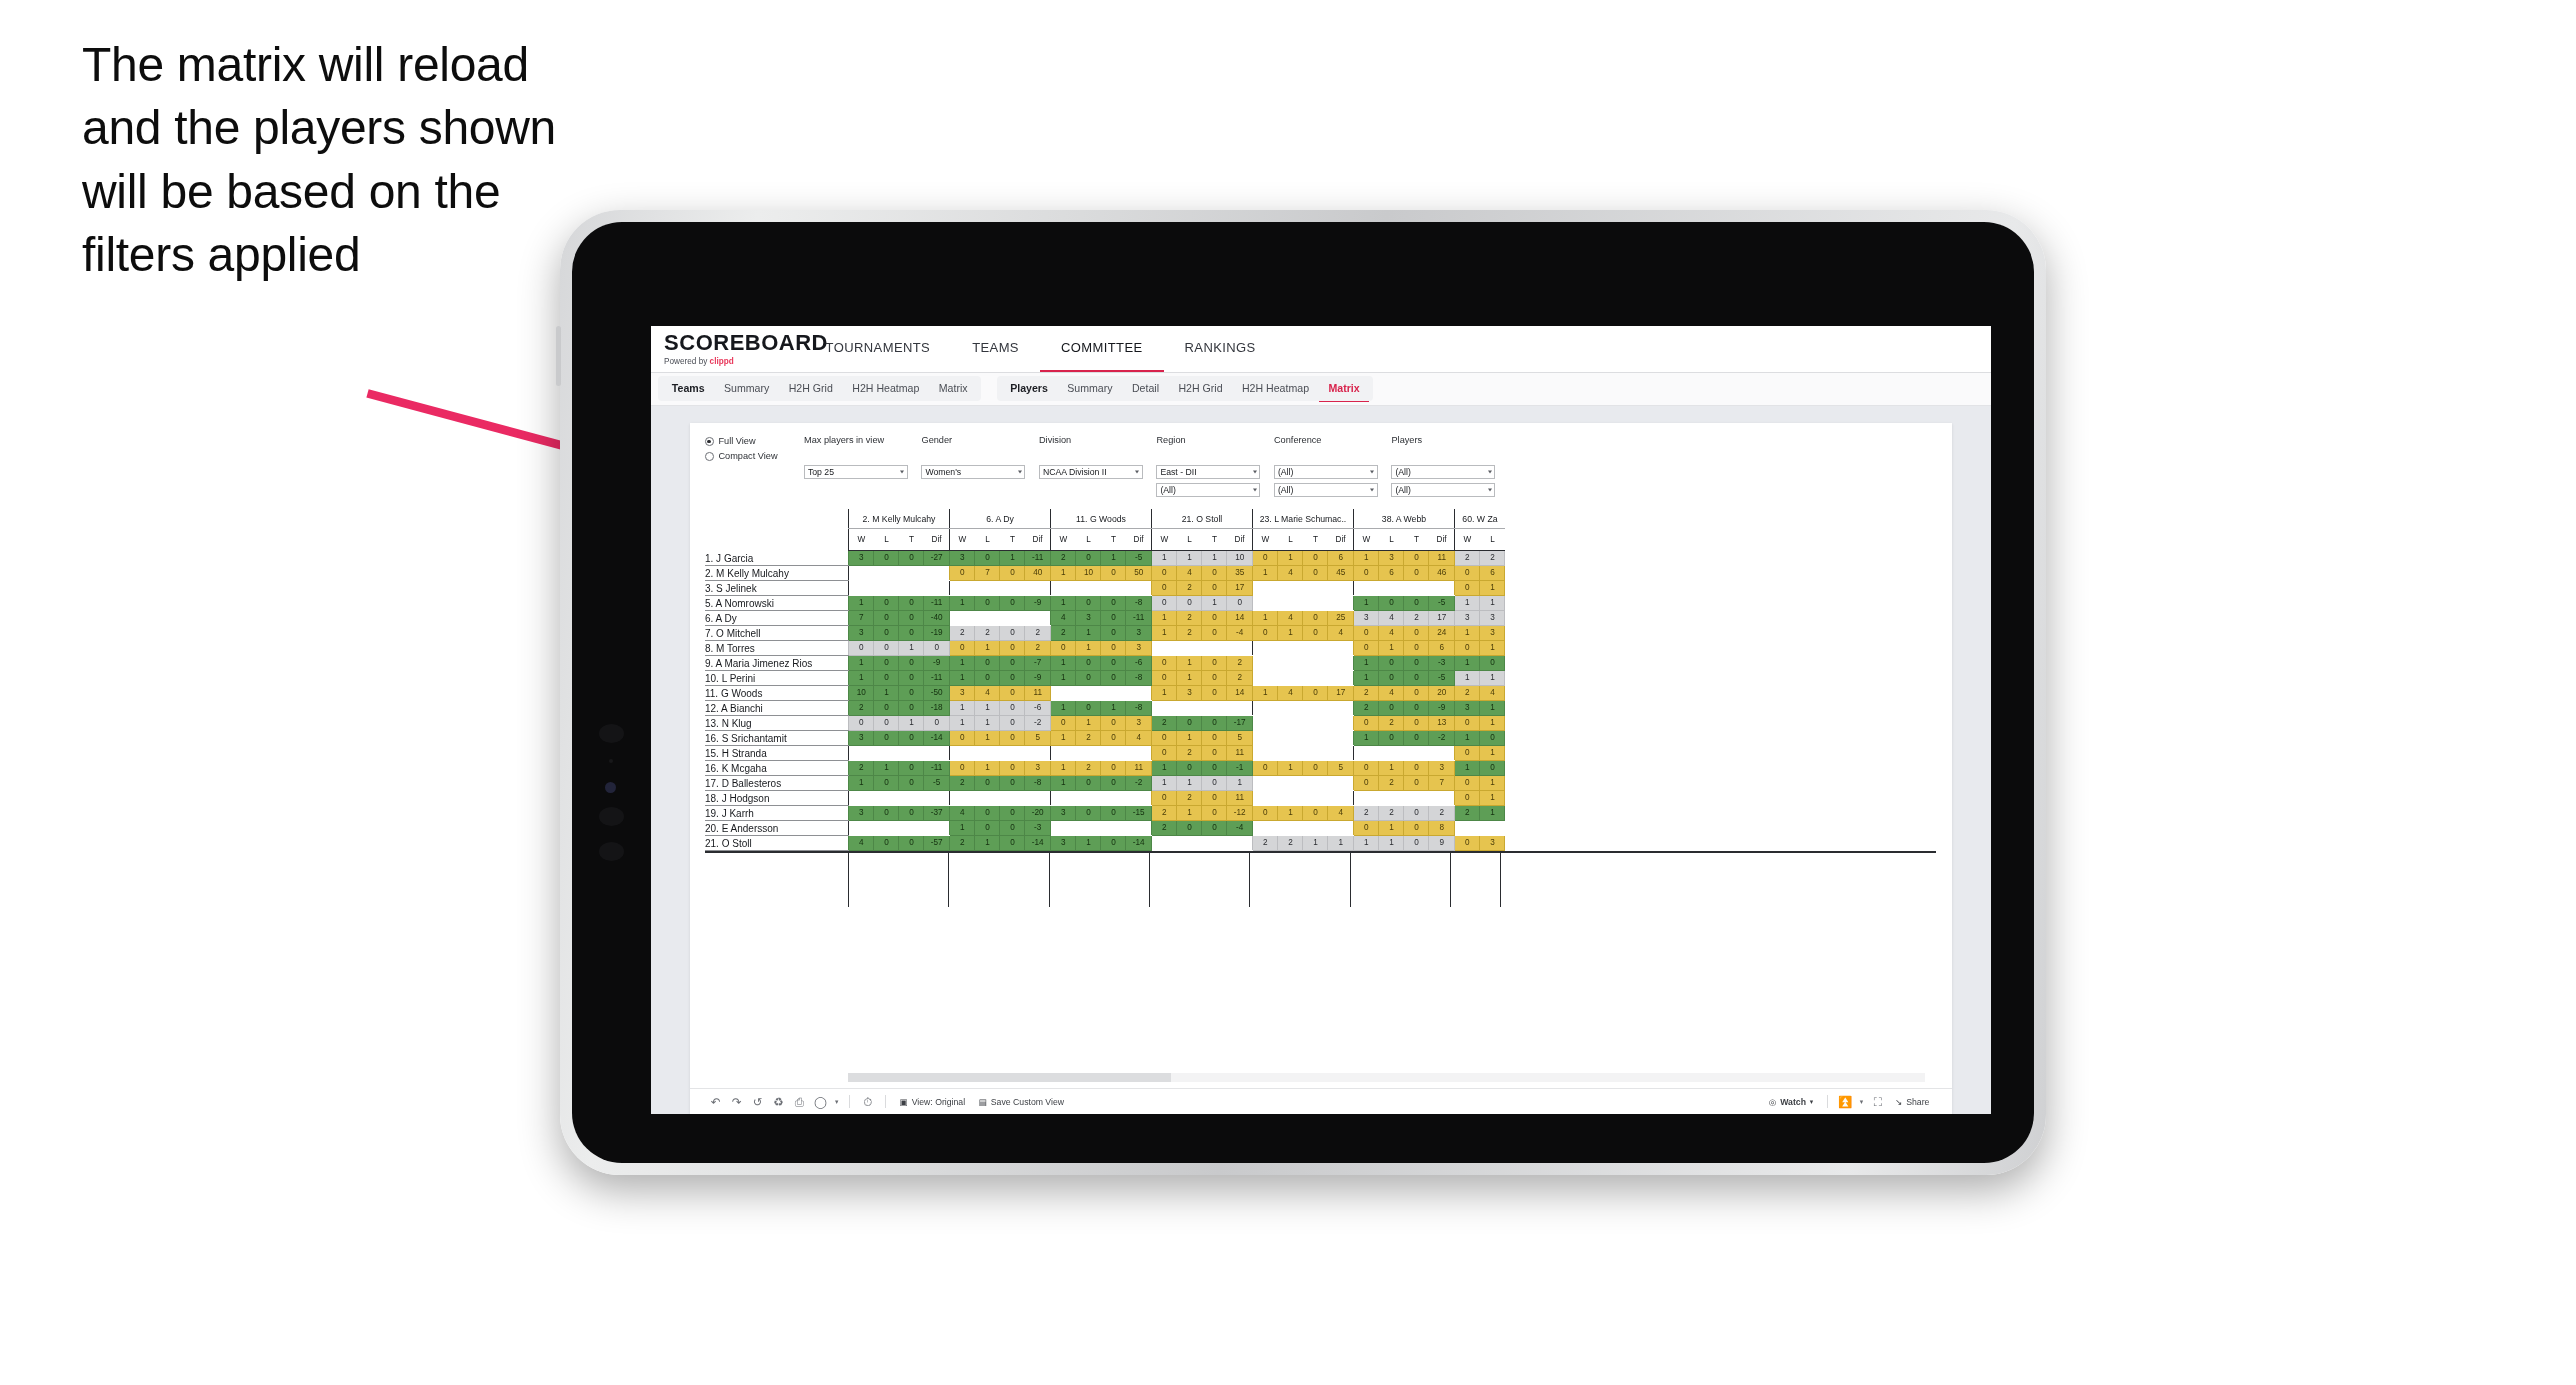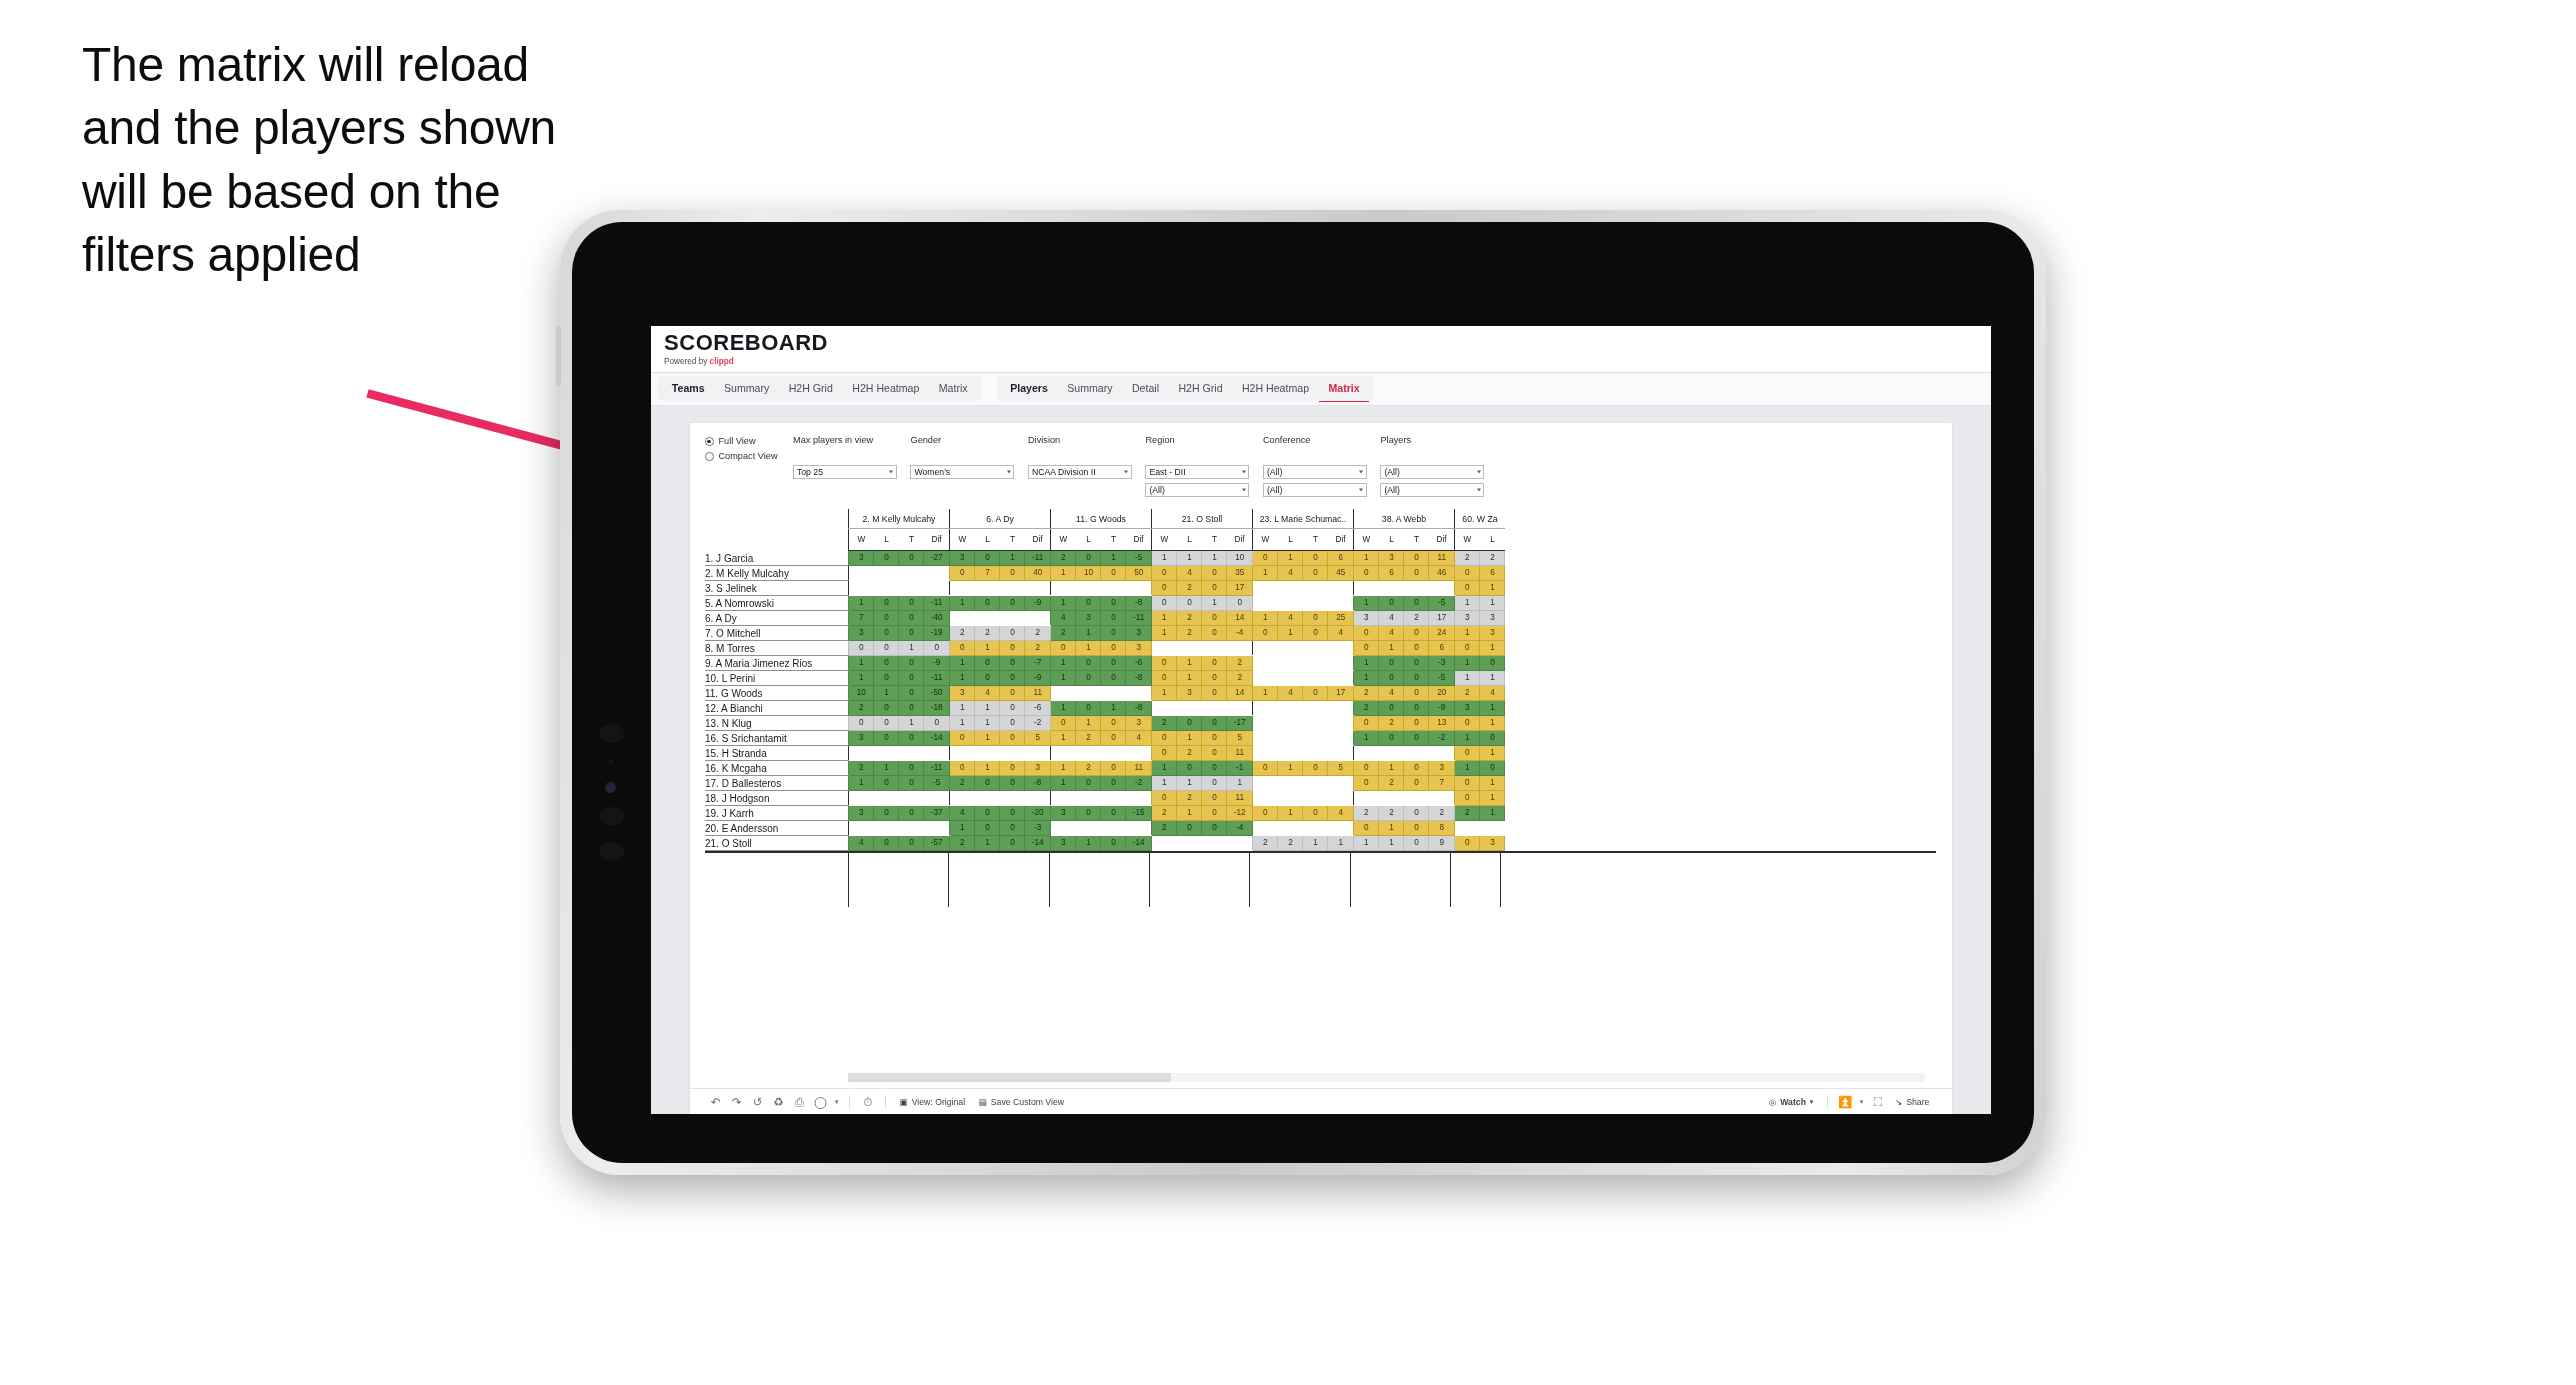--- a/index.html
+++ b/index.html
@@ -69,21 +69,21 @@
        border-bottom:1.9px solid transparent;}
   .tab.head{font-weight:bold;color:#1c1e23;}
   .tab.active{color:#d8234c;border-bottom-color:#d8234c;font-weight:bold;}
 
   
   #viz-wrap{padding:17.4px 39px 0 39px;box-sizing:border-box;height:calc(100% - 79px);}
   #viz{background:#ffffff;height:100%;box-shadow:0 1px 2.9px rgba(0,0,0,.10);
        display:flex;flex-direction:column;}
 
   
-  #filters{display:flex;padding:11.6px 15.4px 7.7px 15.4px;gap:5px;}
+  #filters{display:flex;padding:11.6px 15.4px 7.7px 15.4px;gap:16px;}
   .fcol{margin-right:13.5px;}
   .flabel{font-size:9.2px;color:#2c2f34;margin-bottom:20px;white-space:nowrap;}
   .fsel{
     width:104px;height:14.5px;border:1px solid #b9bbbe;background:#fff;
     font-size:8.7px;color:#17191d;display:flex;align-items:center;
     padding:0 2.9px;box-sizing:border-box;position:relative;margin-bottom:3.9px;
     cursor:pointer;
   }
   .fsel .caret{position:absolute;right:2.9px;top:50%;transform:translateY(-50%);
     border-left:2.9px solid transparent;border-right:2.9px solid transparent;
@@ -164,20 +164,26 @@
     <div class="spk" style="left:27px;top:585px;width:25px;height:19.3px;"></div>
     <div class="spk" style="left:27px;top:620px;width:25px;height:19.3px;"></div>
 
     <div id="screen">
 
       <div id="topbar">
         <div id="brand">
           <div id="brand-title">SCOREBOARD</div>
           <div id="brand-sub"><span>Powered by </span><b>clippd</b></div>
         </div>
+        <div class="topnav" id="topnav">
+            <div class="topnav-item">TOURNAMENTS</div>
+            <div class="topnav-item">TEAMS</div>
+            <div class="topnav-item active">COMMITTEE</div>
+            <div class="topnav-item">RANKINGS</div>
+          </div>
       </div>
 
       <div id="subbar">
         <div class="tabgroup" id="subnav1">
             <div class="tab head">Teams</div>
             <div class="tab">Summary</div>
             <div class="tab">H2H Grid</div>
             <div class="tab">H2H Heatmap</div>
             <div class="tab">Matrix</div>
           </div>

